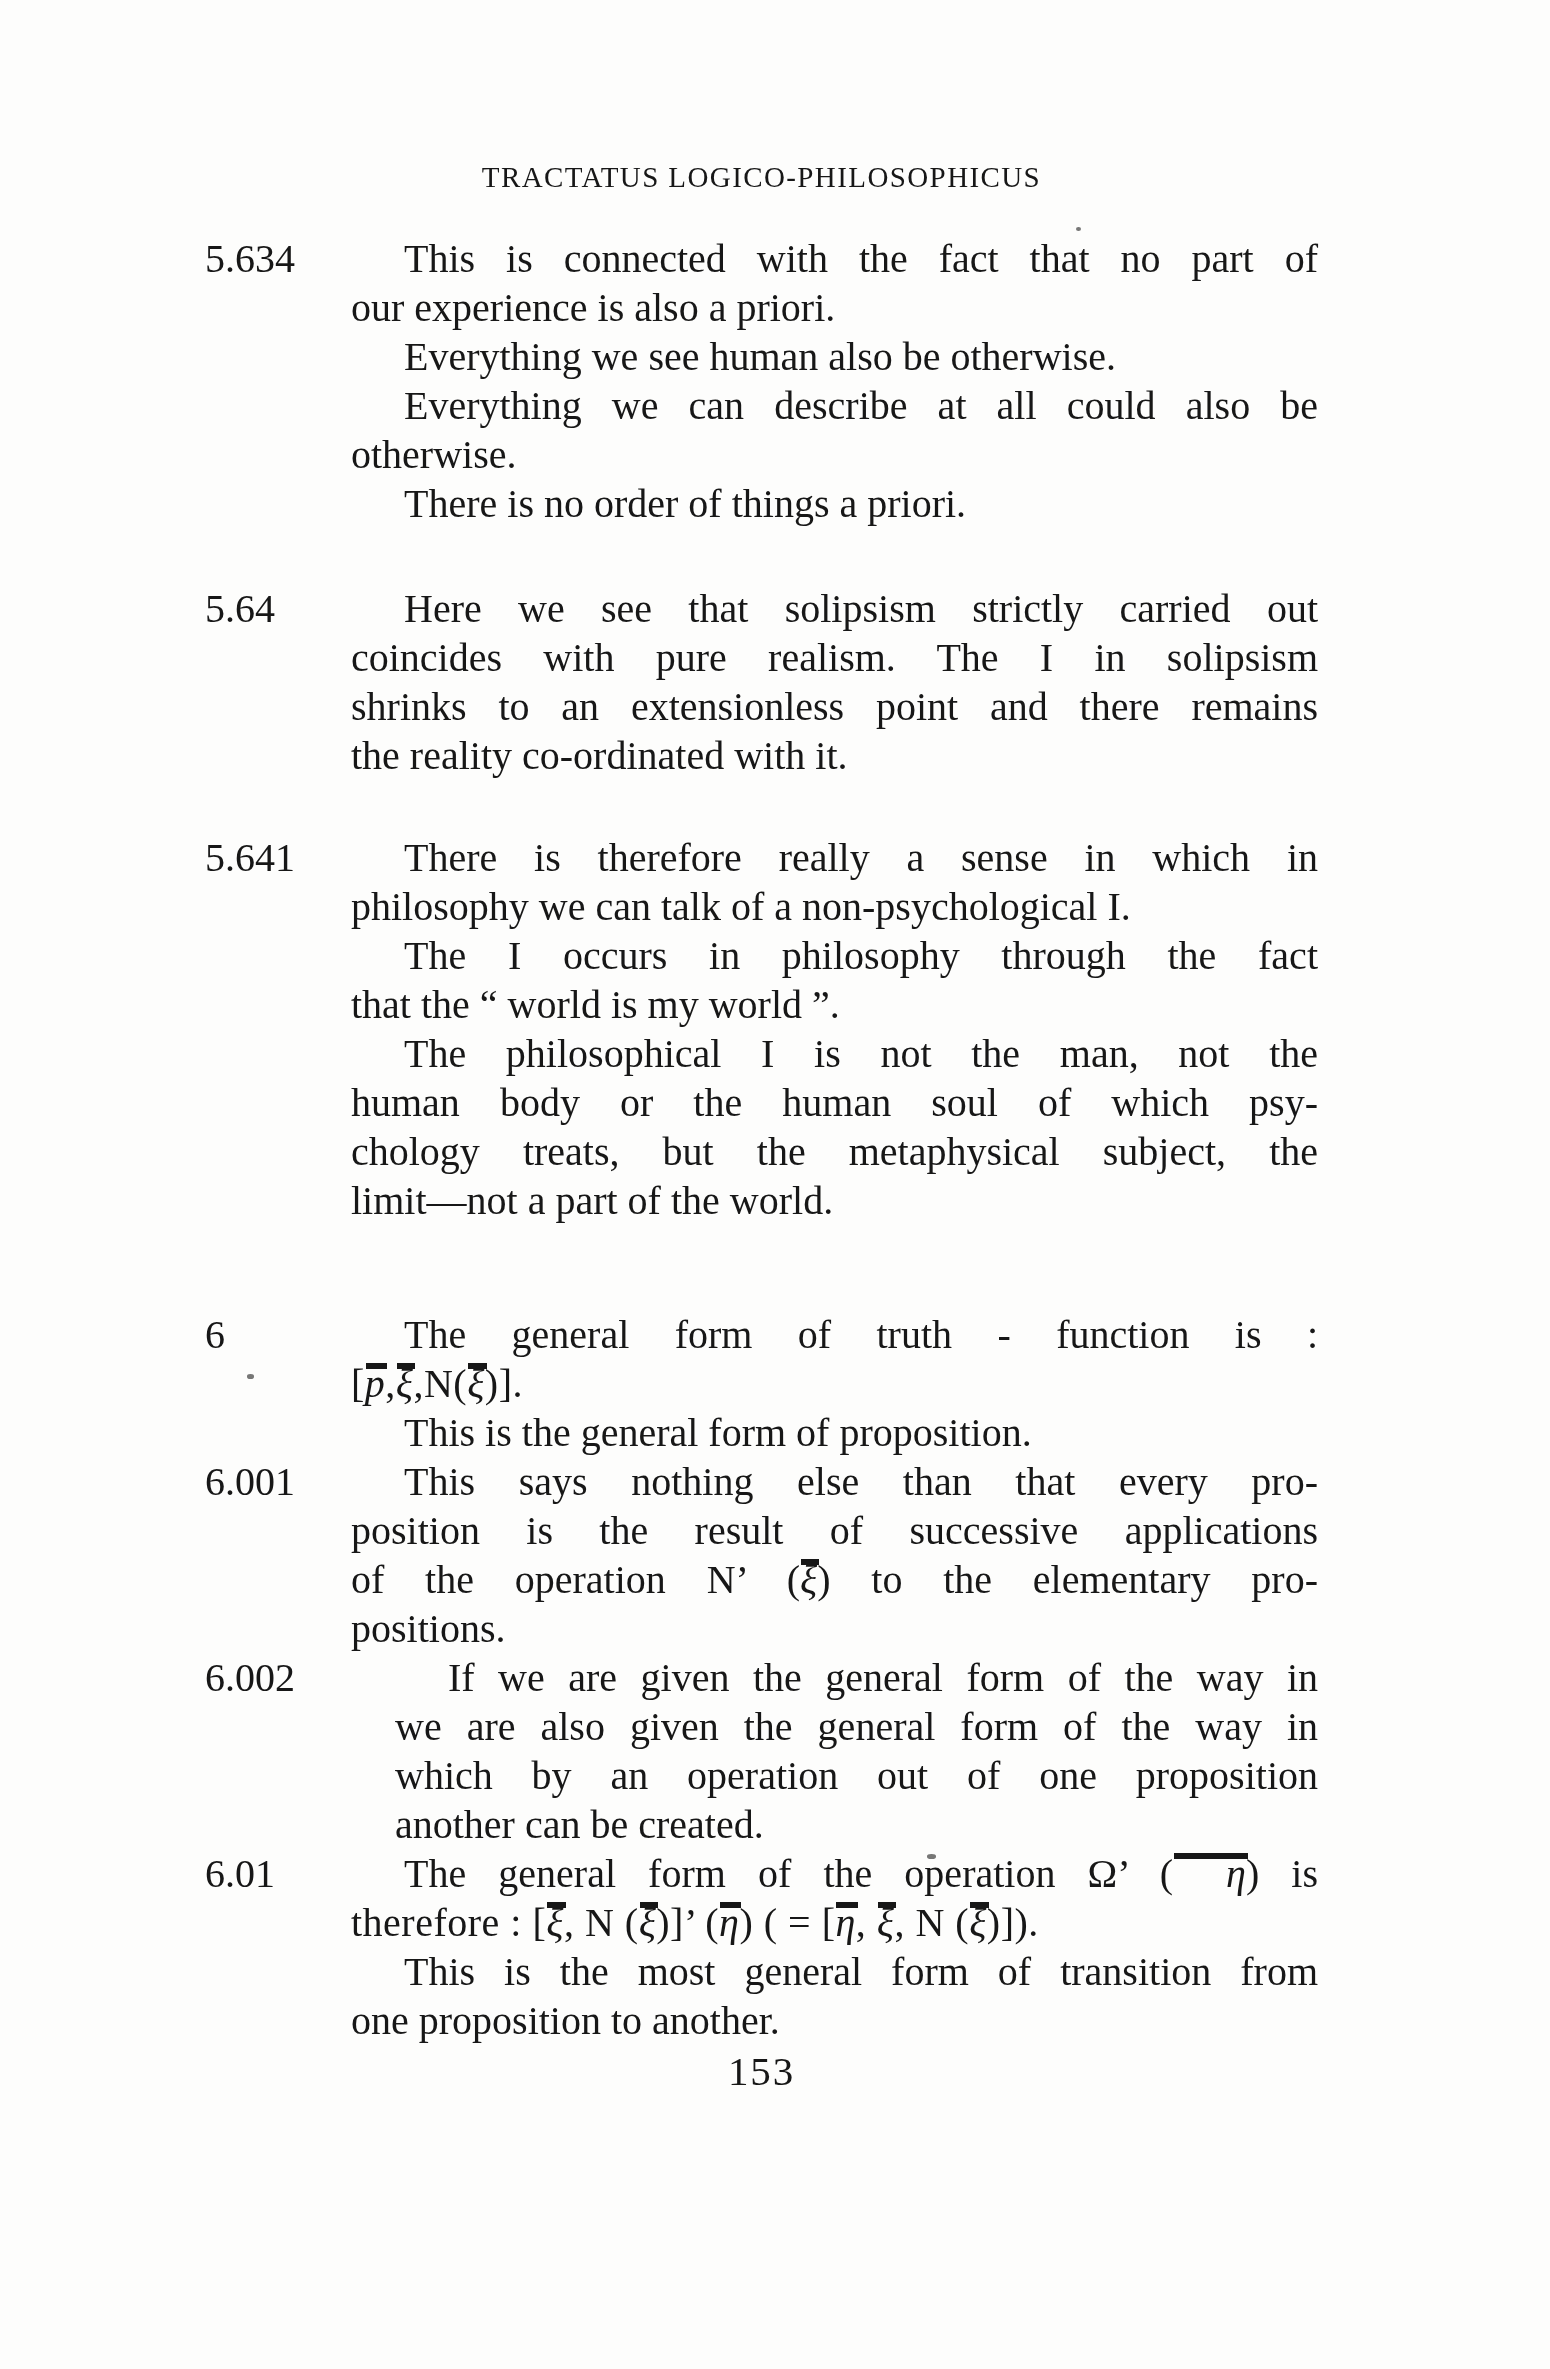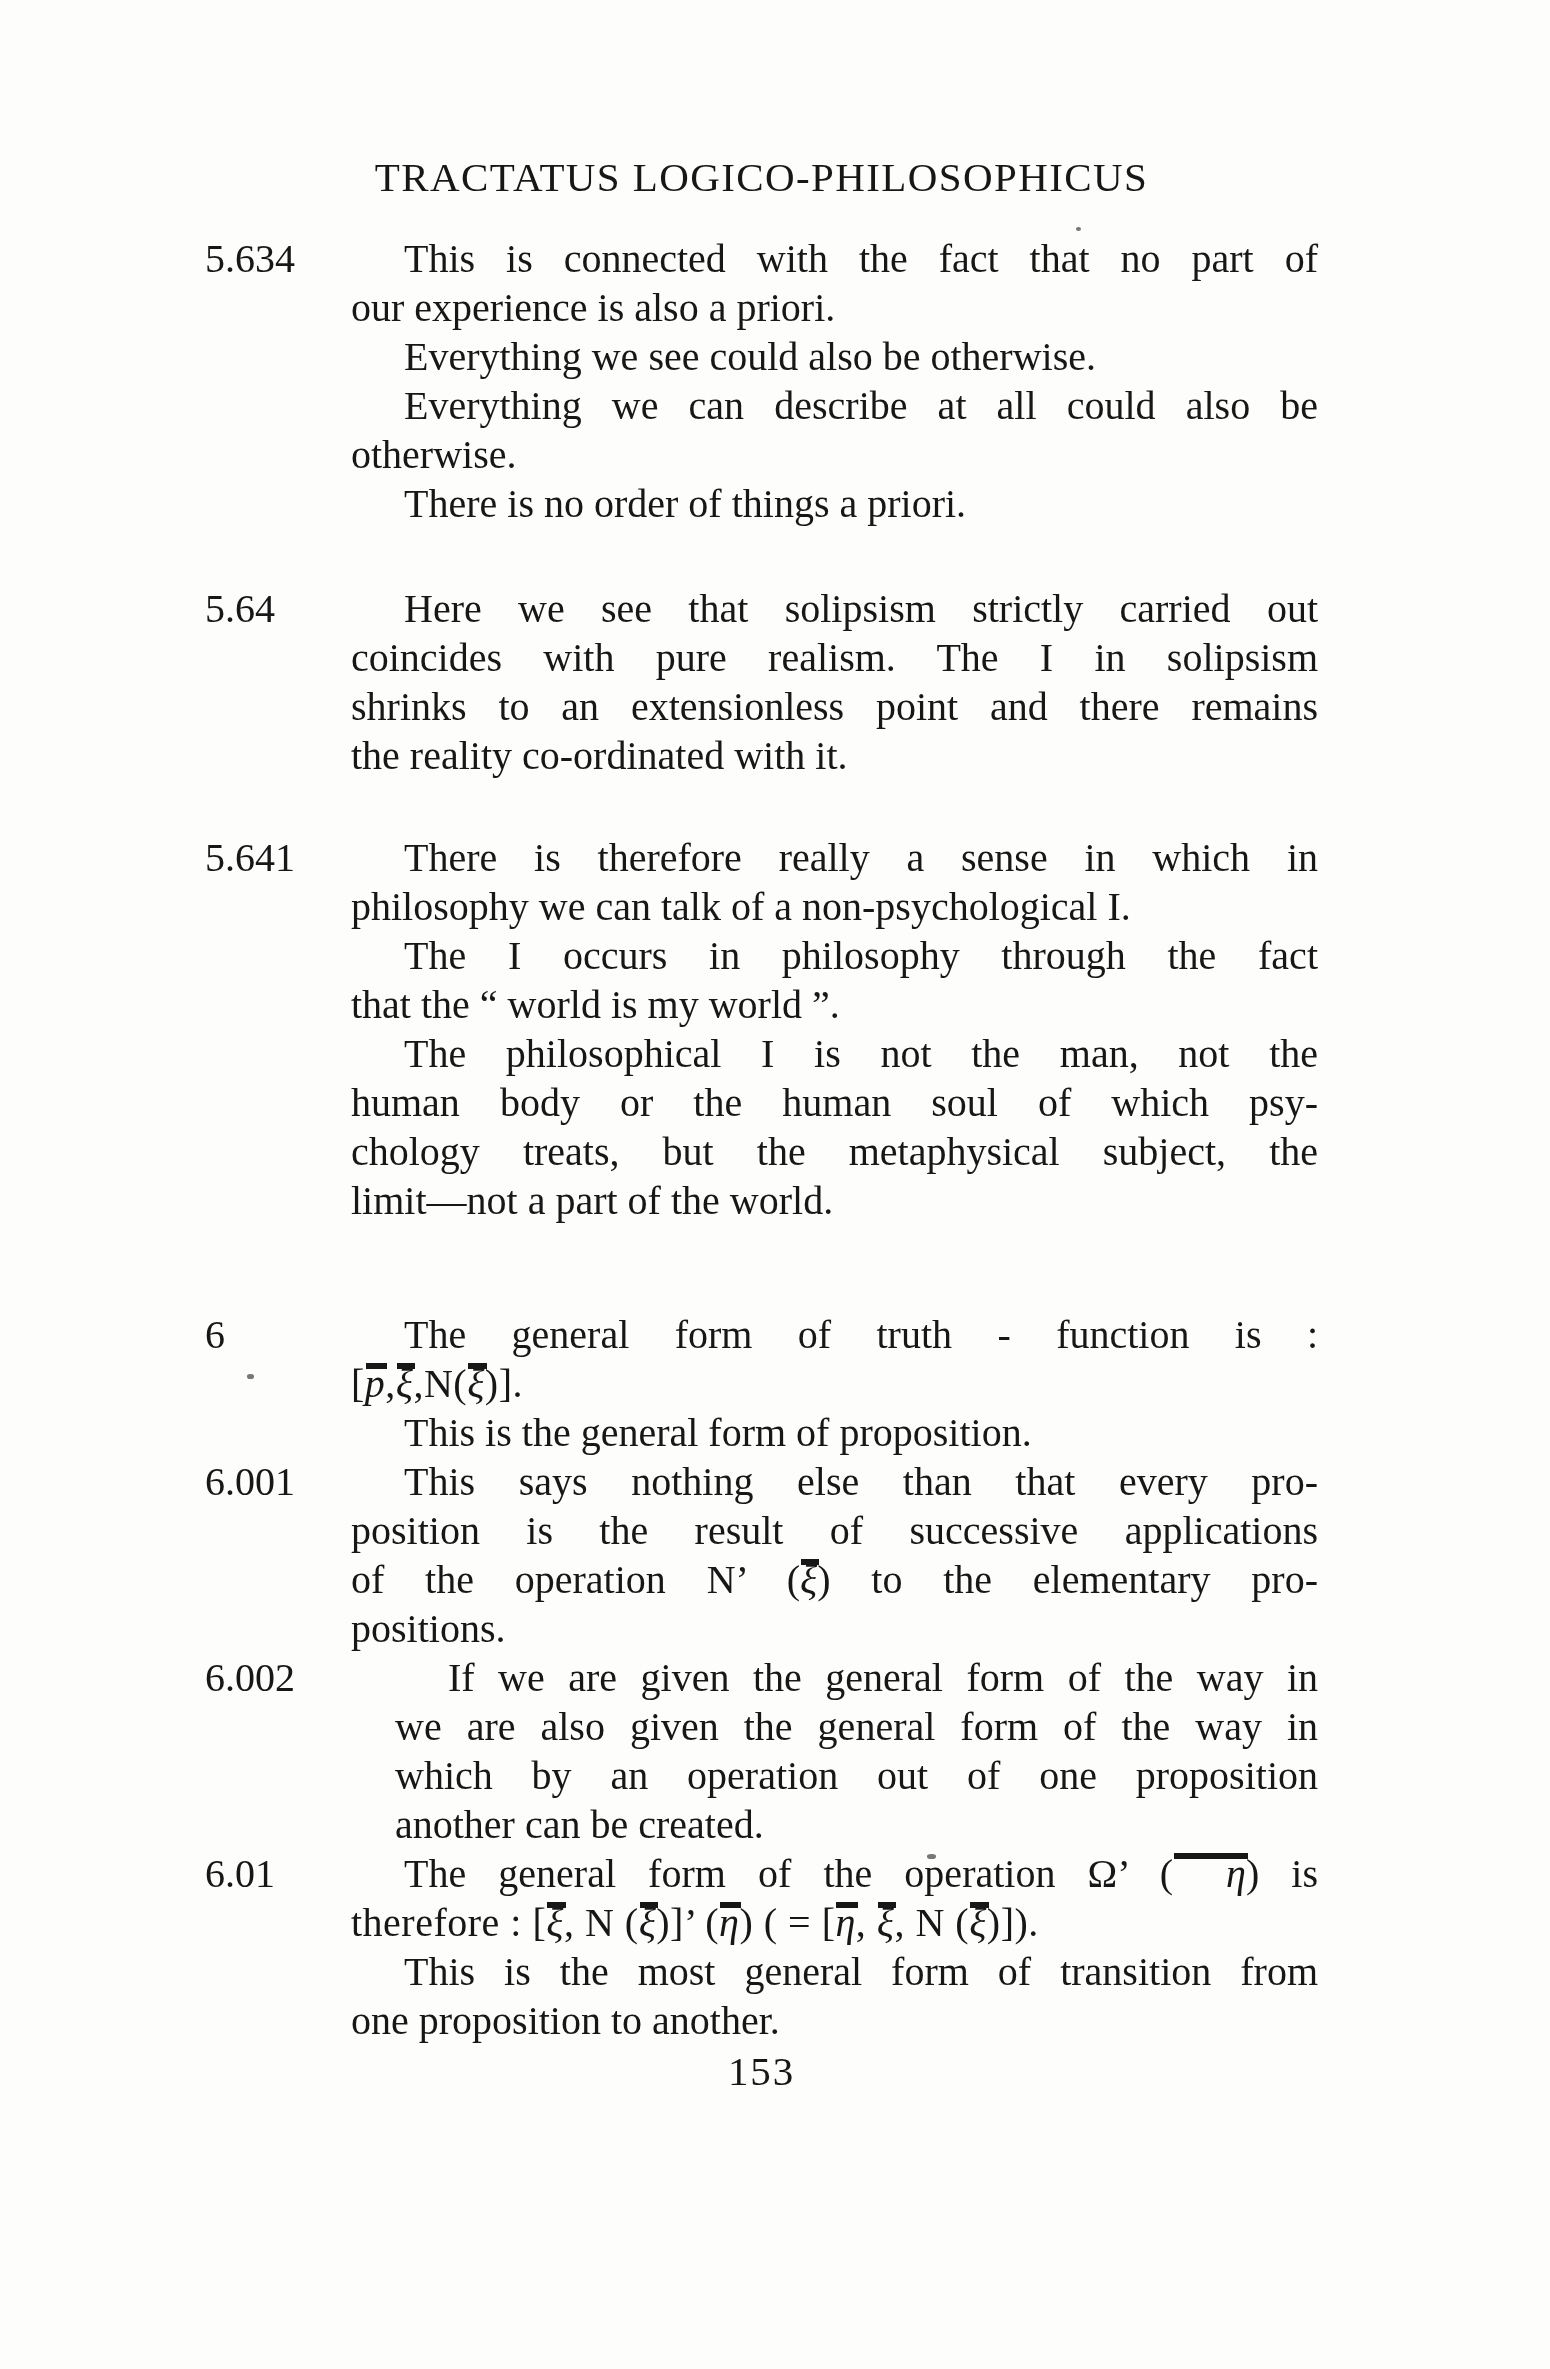--- a/index.html
+++ b/index.html
@@ -9,21 +9,21 @@
     background:#fdfdfc;
     overflow:hidden;
     font-family:"Liberation Serif","DejaVu Serif",serif;
     color:#171717;
     -webkit-font-smoothing:antialiased;
   }
   .content{position:absolute;left:205px;top:0;width:1113px;}
   .title{
     margin-top:151px;
     text-align:center;
-    font-size:41px;
+    font-size:29px;
     letter-spacing:1.4px;
     line-height:53px;
     white-space:nowrap;
   }
   .section{display:flex;align-items:flex-start;font-family:Liberation Serif, serif;}
   .num{flex:0 0 146px;width:146px;font-size:40px;line-height:49px;}
   .body{flex:1 1 auto;min-width:0;font-size:40px;line-height:49px;}
   .line{min-height:49px;}
   .line.ind{text-indent:53px;}
   .line.j{text-align:justify;text-align-last:justify;}
@@ -49,21 +49,21 @@
 
 <div class="page">
   <div class="content">
     <div class="title">TRACTATUS LOGICO-PHILOSOPHICUS</div>
     <div id="sections">
         <div class="section sec-5634">
           <div class="num">5.634</div>
           <div class="body">
             <div class="line ind j">This is connected with the fact that no part of</div>
             <div class="line">our experience is also a priori.</div>
-            <div class="line ind">Everything we see could also be otherwise.</div>
+            <div class="line ind">Everything we see human also be otherwise.</div>
             <div class="line ind j">Everything we can describe at all could also be</div>
             <div class="line">otherwise.</div>
             <div class="line ind">There is no order of things a priori.</div>
           </div>
         </div>
         <div class="section sec-564">
           <div class="num">5.64</div>
           <div class="body">
             <div class="line ind j">Here we see that solipsism strictly carried out</div>
             <div class="line j">coincides with pure realism.  The I in solipsism</div>

